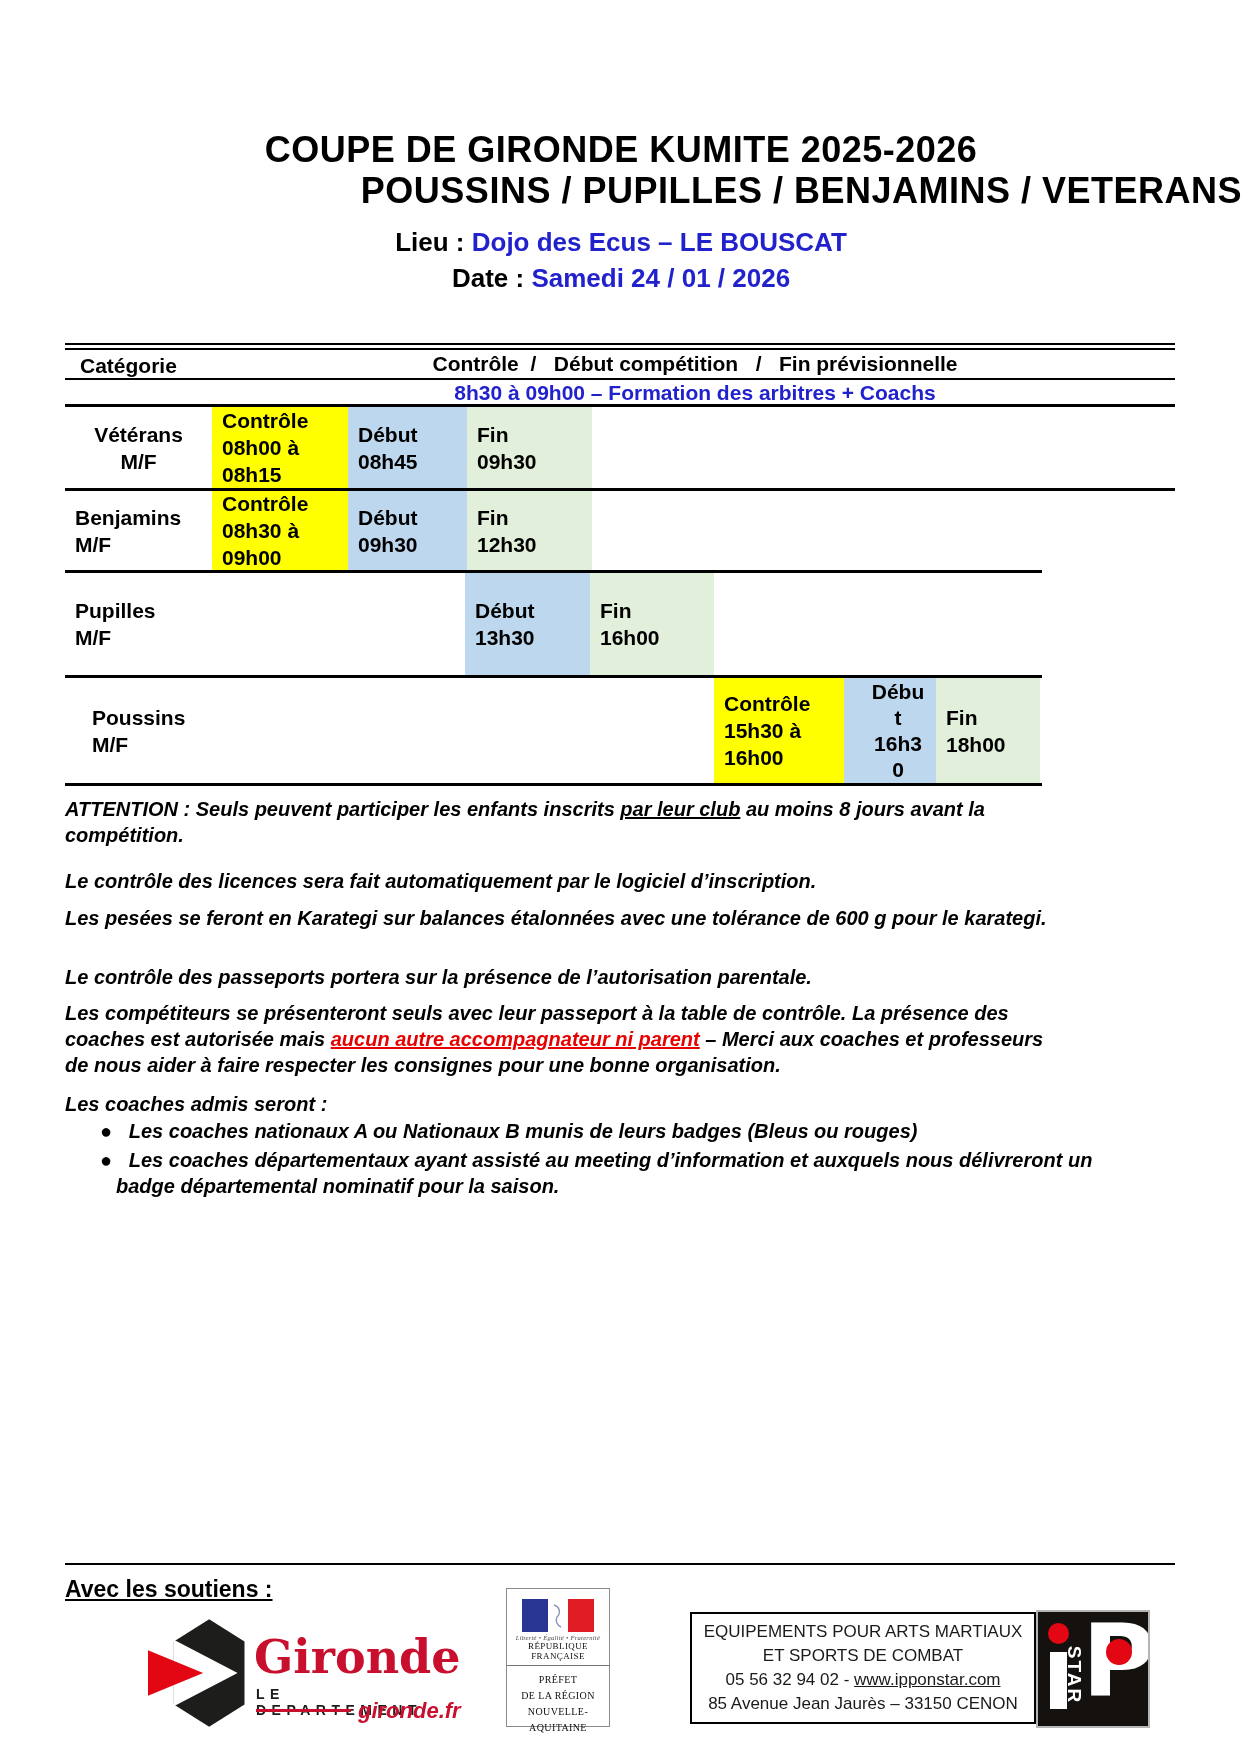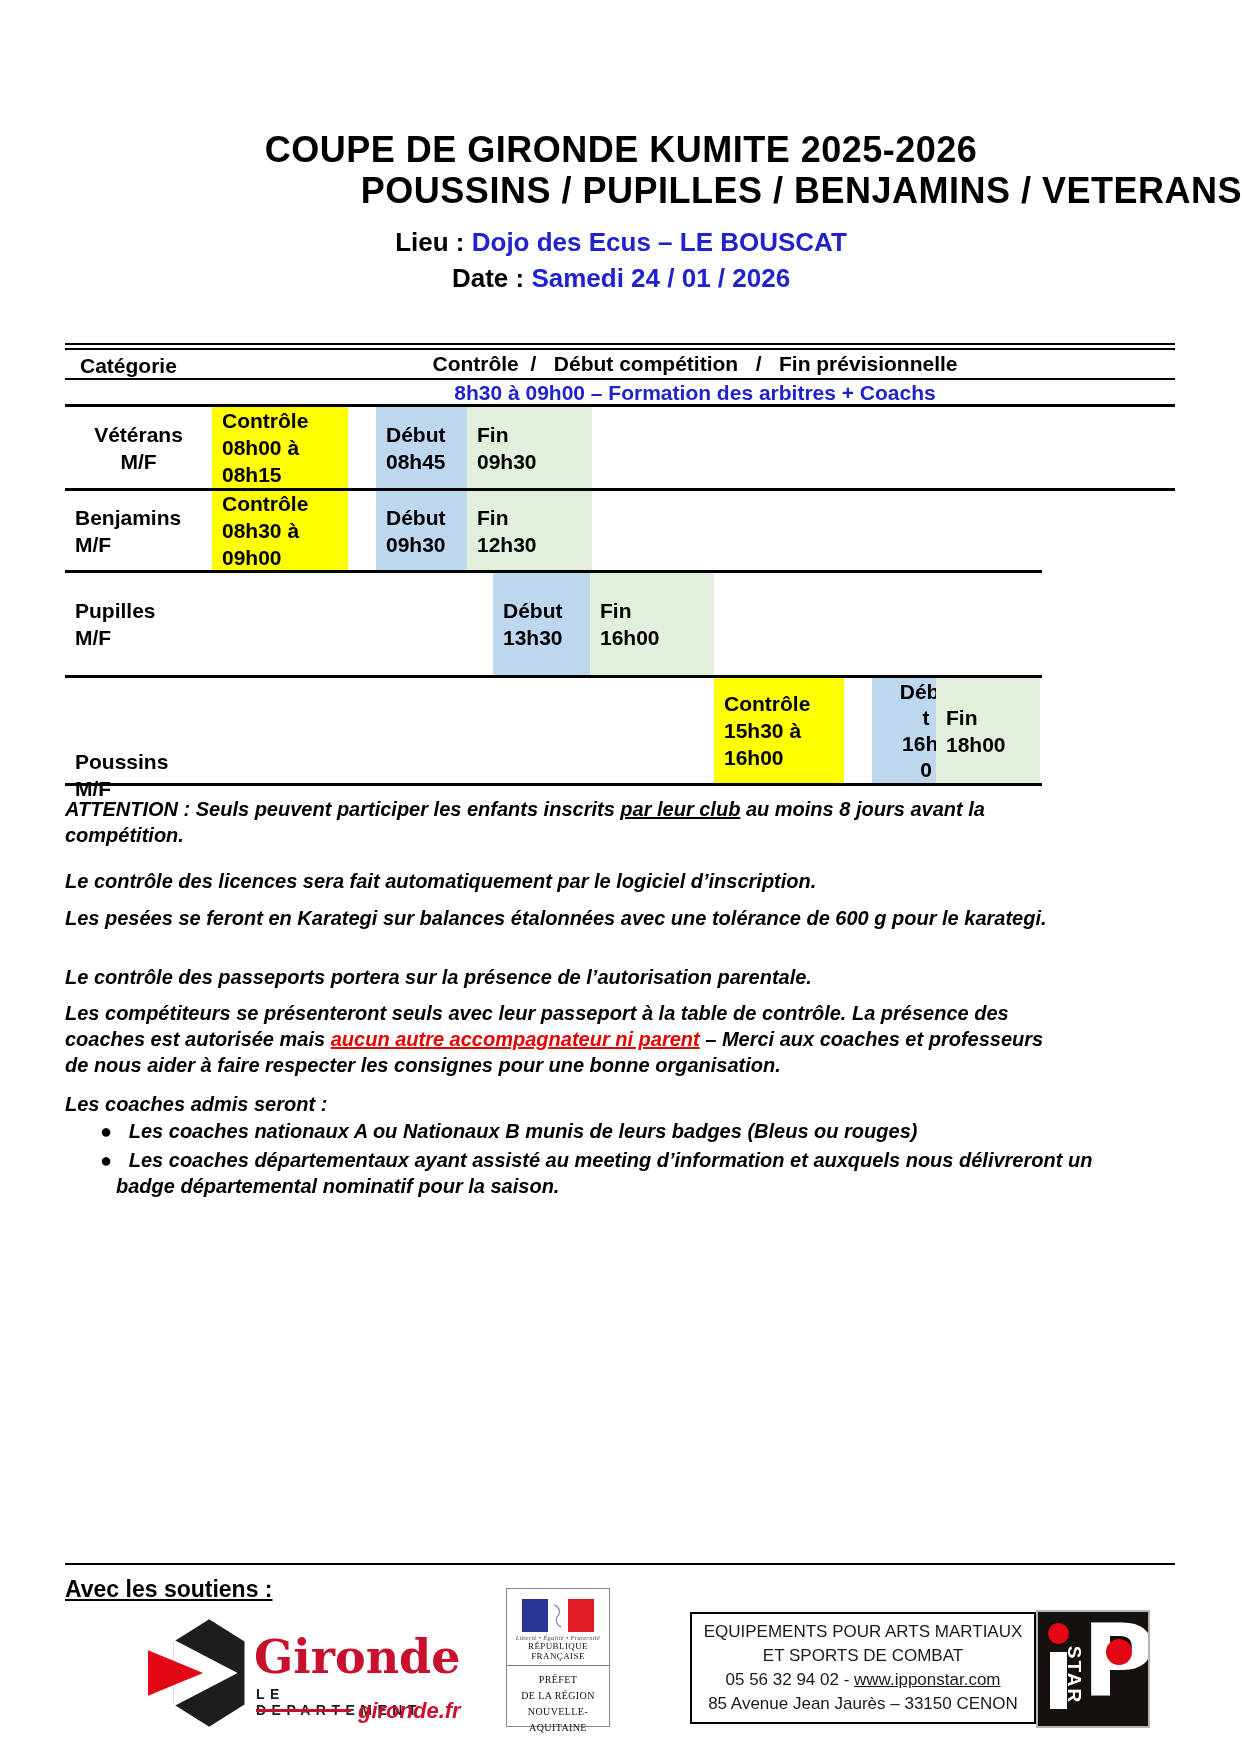--- a/index.html
+++ b/index.html
@@ -6,21 +6,21 @@
   .page{position:relative;width:1242px;height:1755px;background:#ffffff;margin:0 auto;
         font-family:"Liberation Sans",sans-serif;color:#000;overflow:hidden;}
   .abs{position:absolute;}
   .title{left:0;width:1242px;text-align:center;font-weight:bold;font-size:36px;line-height:40px;letter-spacing:0.5px;}
   .infoline{left:0;width:1242px;text-align:center;font-weight:bold;font-size:26px;line-height:32px;}
   .blue{color:#2222CC;}
   .hline{background:#000;}
   .tbl-txt{font-weight:bold;font-size:21px;line-height:27px;white-space:pre-line;}
   .cell{display:flex;flex-direction:column;justify-content:center;box-sizing:border-box;padding-left:10px;}
   .cell.yellow{background:#FFFF00;}
-  .cell.lblue{background:#BDD7EE;margin-left:28px;}
+  .cell.lblue{background:#BDD7EE;}
   .cell.lgreen{background:#E2EFDA;}
   .cat{display:flex;flex-direction:column;justify-content:center;}
   .hdr-times{white-space:pre;text-align:center;font-weight:bold;font-size:21px;}
   .para{left:65px;width:990px;font-weight:bold;font-style:italic;font-size:20px;line-height:26px;}
   .ul-black{text-decoration:underline;}
   .red-ul{color:#E60000;text-decoration:underline;}
   .bullet-dot{font-size:20px;font-weight:bold;}
   .soutiens{font-weight:bold;font-size:23px;text-decoration:underline;}
   
   .gironde-name{font-family:"DejaVu Serif","Liberation Serif",serif;font-weight:bold;font-size:46px;line-height:46px;color:#C8102E;}
@@ -89,21 +89,21 @@
   <div class="abs cell lgreen tbl-txt" style="left:467px;top:491px;width:125px;height:79px;">Fin
 12h30</div>
 
   <div class="abs cat tbl-txt" style="left:75px;top:573px;width:200px;height:102px;">Pupilles
 M/F</div>
   <div class="abs cell lblue tbl-txt" style="left:465px;top:573px;width:125px;height:102px;">Début
 13h30</div>
   <div class="abs cell lgreen tbl-txt" style="left:590px;top:573px;width:124px;height:102px;">Fin
 16h00</div>
 
-  <div class="abs cat tbl-txt" style="left:75px;top:678px;width:200px;height:105px;margin-top:44px;">Poussins
+  <div class="abs cat tbl-txt" style="left:92px;top:678px;width:200px;height:105px;">Poussins
 M/F</div>
   <div class="abs cell yellow tbl-txt" style="left:714px;top:678px;width:130px;height:105px;">Contrôle
 15h30 à
 16h00</div>
   <div class="abs cell lblue tbl-txt" style="left:844px;top:678px;width:92px;height:105px;line-height:26px;text-align:center;padding-left:20px;padding-right:4px;">Débu
 t
 16h3
 0</div>
   <div class="abs cell lgreen tbl-txt" style="left:936px;top:678px;width:104px;height:105px;">Fin
 18h00</div>

